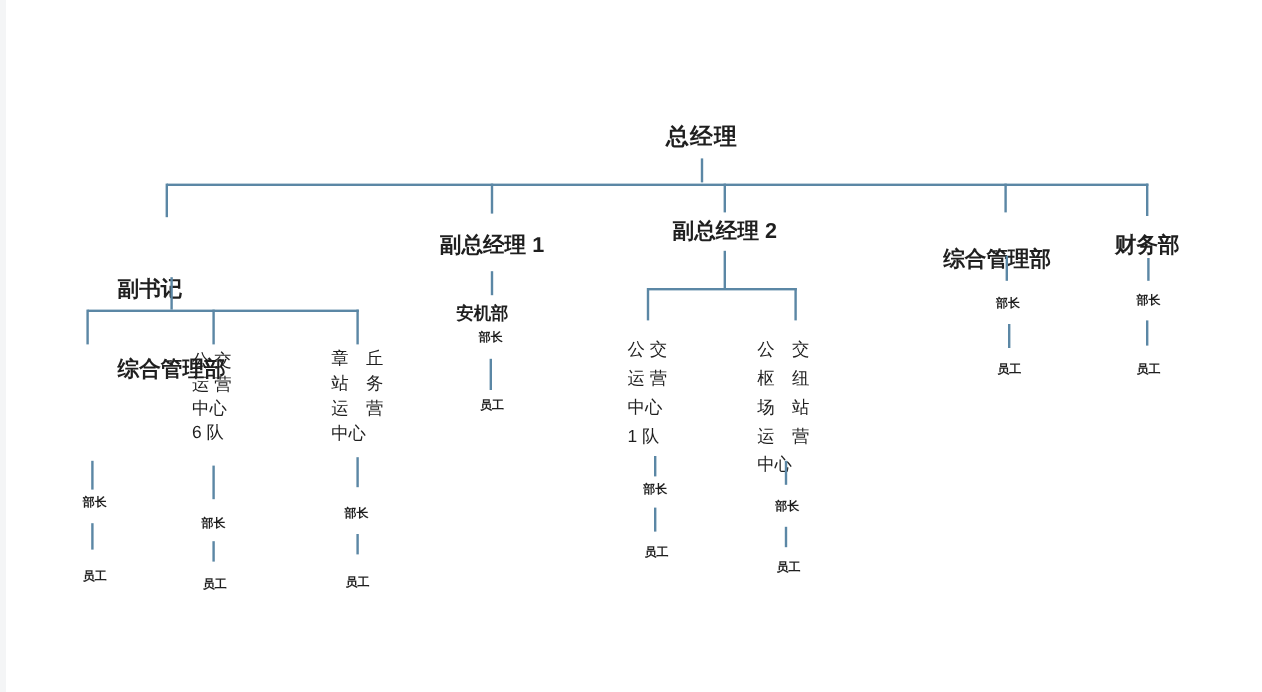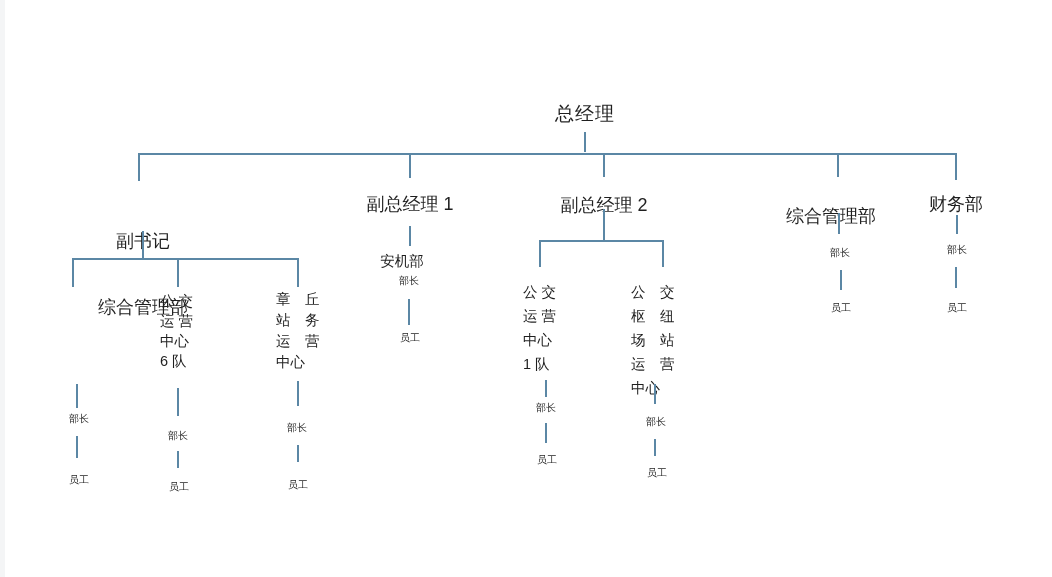--- a/index.html
+++ b/index.html
@@ -16,21 +16,21 @@
     color:var(--text);
     overflow:hidden;
   }
   .page-edge{
     position:absolute;left:0;top:0;width:5px;height:577px;
     background:#f4f5f6;
   }
   .vline{position:absolute;width:1.5px;background:var(--connector);}
   .hline{position:absolute;height:1.5px;background:var(--connector);}
   .lbl{position:absolute;white-space:pre;}
-  .ctr{transform:translateX(-50%);text-align:center;}
+  .ctr{transform:translateX(-50%);text-align:left;font-weight:bold;}
   .root-lbl{font-size:19px;letter-spacing:1px;}
   .l2-lbl{font-size:18px;}
   .two-line{line-height:22px;}
   .small-lbl{font-size:10px;}
   .col{position:absolute;font-size:14.5px;}
   .col div{white-space:pre;}
   .lh20 div{line-height:20px;}
   .lh21 div{line-height:21px;}
   .lh24 div{line-height:24px;}
 </style>
@@ -49,21 +49,21 @@
   <div class="vline" style="left:409px;top:153px;height:25px;"></div>
   <div class="vline" style="left:603px;top:153px;height:24px;"></div>
   <div class="vline" style="left:837px;top:153px;height:24px;"></div>
   <div class="vline" style="left:955px;top:153px;height:27px;"></div>
 
   <div class="lbl ctr l2-lbl two-line" style="left:143px;top:186px;">
     <div>副书记</div>
     <div>综合管理部</div>
   </div>
   <div class="lbl ctr l2-lbl" style="left:410px;top:192px;">副总经理 1</div>
-  <div class="lbl ctr l2-lbl" style="left:604px;top:193px;">副总经理 2</div>
+  <div class="lbl ctr l2-lbl" style="left:604px;top:180px;">副总经理 2</div>
   <div class="lbl ctr l2-lbl" style="left:831px;top:204px;">综合管理部</div>
   <div class="lbl ctr l2-lbl" style="left:956px;top:192px;">财务部</div>
 
   <div class="vline" style="left:142px;top:231px;height:27px;"></div>
   <div class="hline" style="left:73px;top:258px;width:226px;"></div>
   <div class="vline" style="left:72px;top:258px;height:29px;"></div>
   <div class="vline" style="left:177px;top:258px;height:29px;"></div>
   <div class="vline" style="left:297px;top:258px;height:29px;"></div>
 
   <div class="vline" style="left:76px;top:384px;height:24px;"></div>

